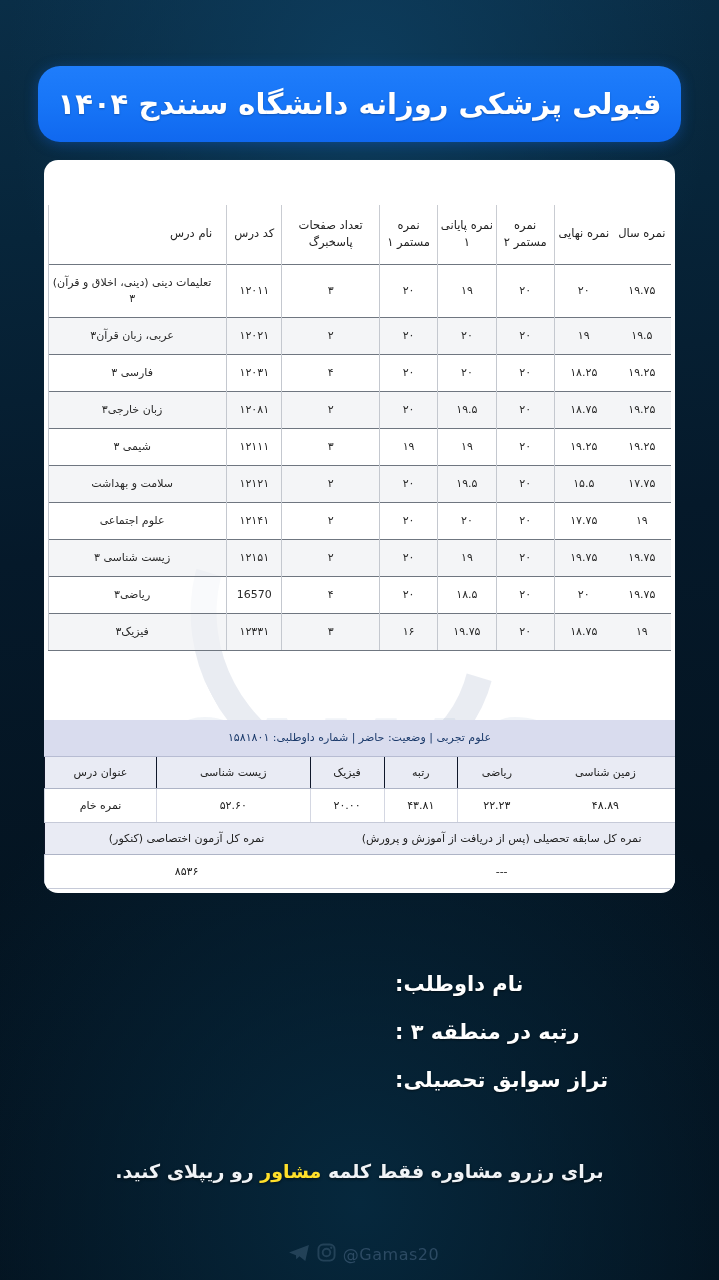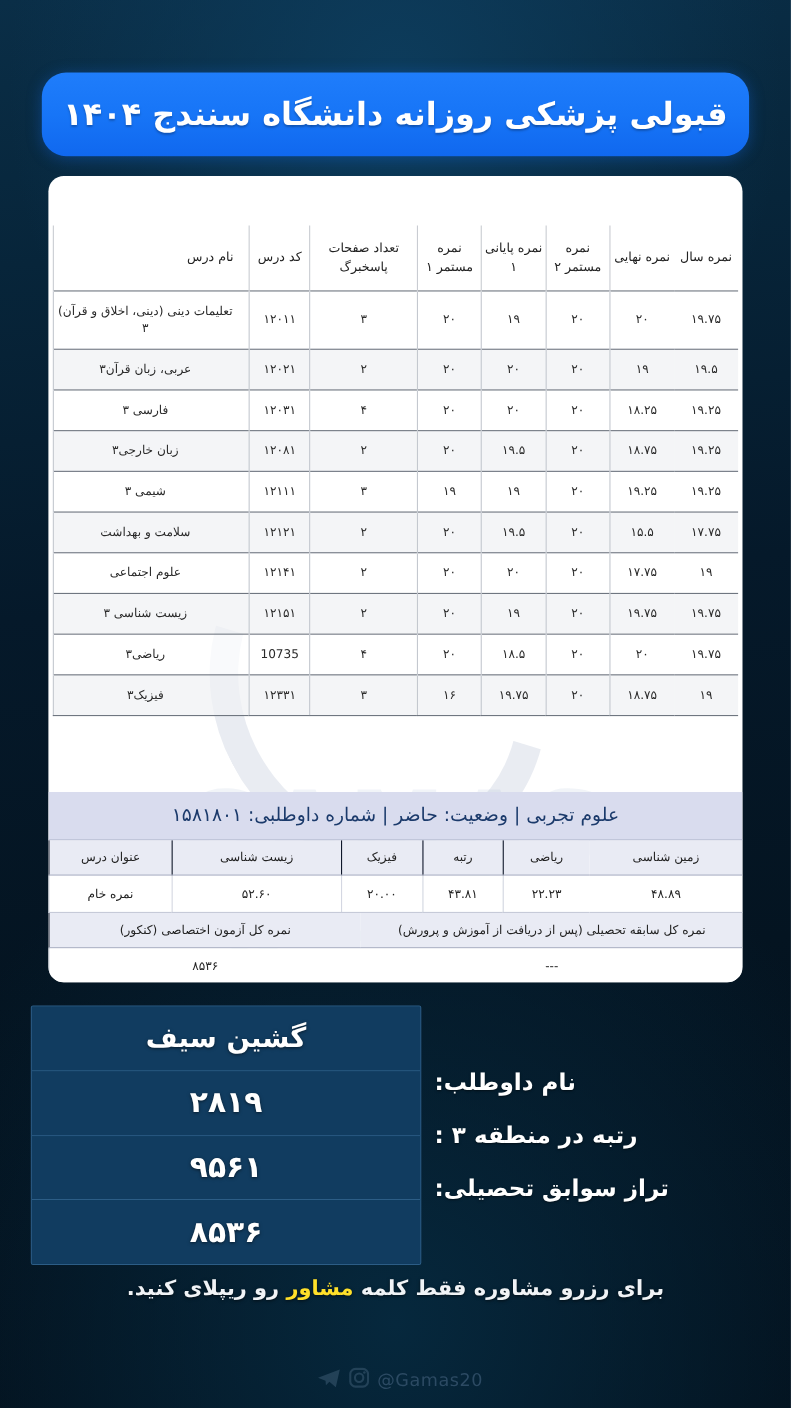--- a/index.html
+++ b/index.html
@@ -138,21 +138,21 @@
   .konkur-panel {
     position: absolute;
     top: 560px;
     left: 0;
     width: 631px;
     z-index: 3;
   }
   .konkur-banner {
     background: #d9dcee;
     color: #1b3a6b;
-    font-size: 17px;
+    font-size: 11px;
     text-align: center;
     padding: 11px 0 12px;
     border-bottom: 1px solid #b7bcd2;
   }
   table.konkur {
     width: 100%;
     border-collapse: collapse;
     font-size: 11px;
     color: #222;
   }
@@ -379,21 +379,21 @@
               <td class="col-code">۱۲۱۵۱</td>
               <td class="col-name">زیست شناسی ۳</td>
             </tr>
             <tr>
               <td class="col-num">۱۹.۷۵</td>
               <td class="col-num">۲۰</td>
               <td class="col-num">۲۰</td>
               <td class="col-num">۱۸.۵</td>
               <td class="col-num">۲۰</td>
               <td class="col-pages">۴</td>
-              <td class="col-code">10735</td>
+              <td class="col-code">16570</td>
               <td class="col-name">ریاضی۳</td>
             </tr>
             <tr>
               <td class="col-num">۱۹</td>
               <td class="col-num">۱۸.۷۵</td>
               <td class="col-num">۲۰</td>
               <td class="col-num">۱۹.۷۵</td>
               <td class="col-num">۱۶</td>
               <td class="col-pages">۳</td>
               <td class="col-code">۱۲۳۳۱</td>
@@ -445,26 +445,20 @@
       </table>
     </div>
   </div>
 
   <div class="summary">
     <div class="sum-labels">
       <div class="sum-label">نام داوطلب:</div>
       <div class="sum-label">رتبه در منطقه ۳ :</div>
       <div class="sum-label">تراز سوابق تحصیلی:</div>
     </div>
-    <div class="sum-values">
-      <div class="sum-value name">گشین سیف</div>
-      <div class="sum-value">۲۸۱۹</div>
-      <div class="sum-value">۹۵۶۱</div>
-      <div class="sum-value">۸۵۳۶</div>
-    </div>
   </div>
 
   <div class="footer-note">
     <span>برای رزرو مشاوره فقط کلمه</span>
     <span class="hl">مشاور</span>
     <span>رو ریپلای کنید.</span>
   </div>
 
   <div class="social-bar">
     <span class="icon-tg">

